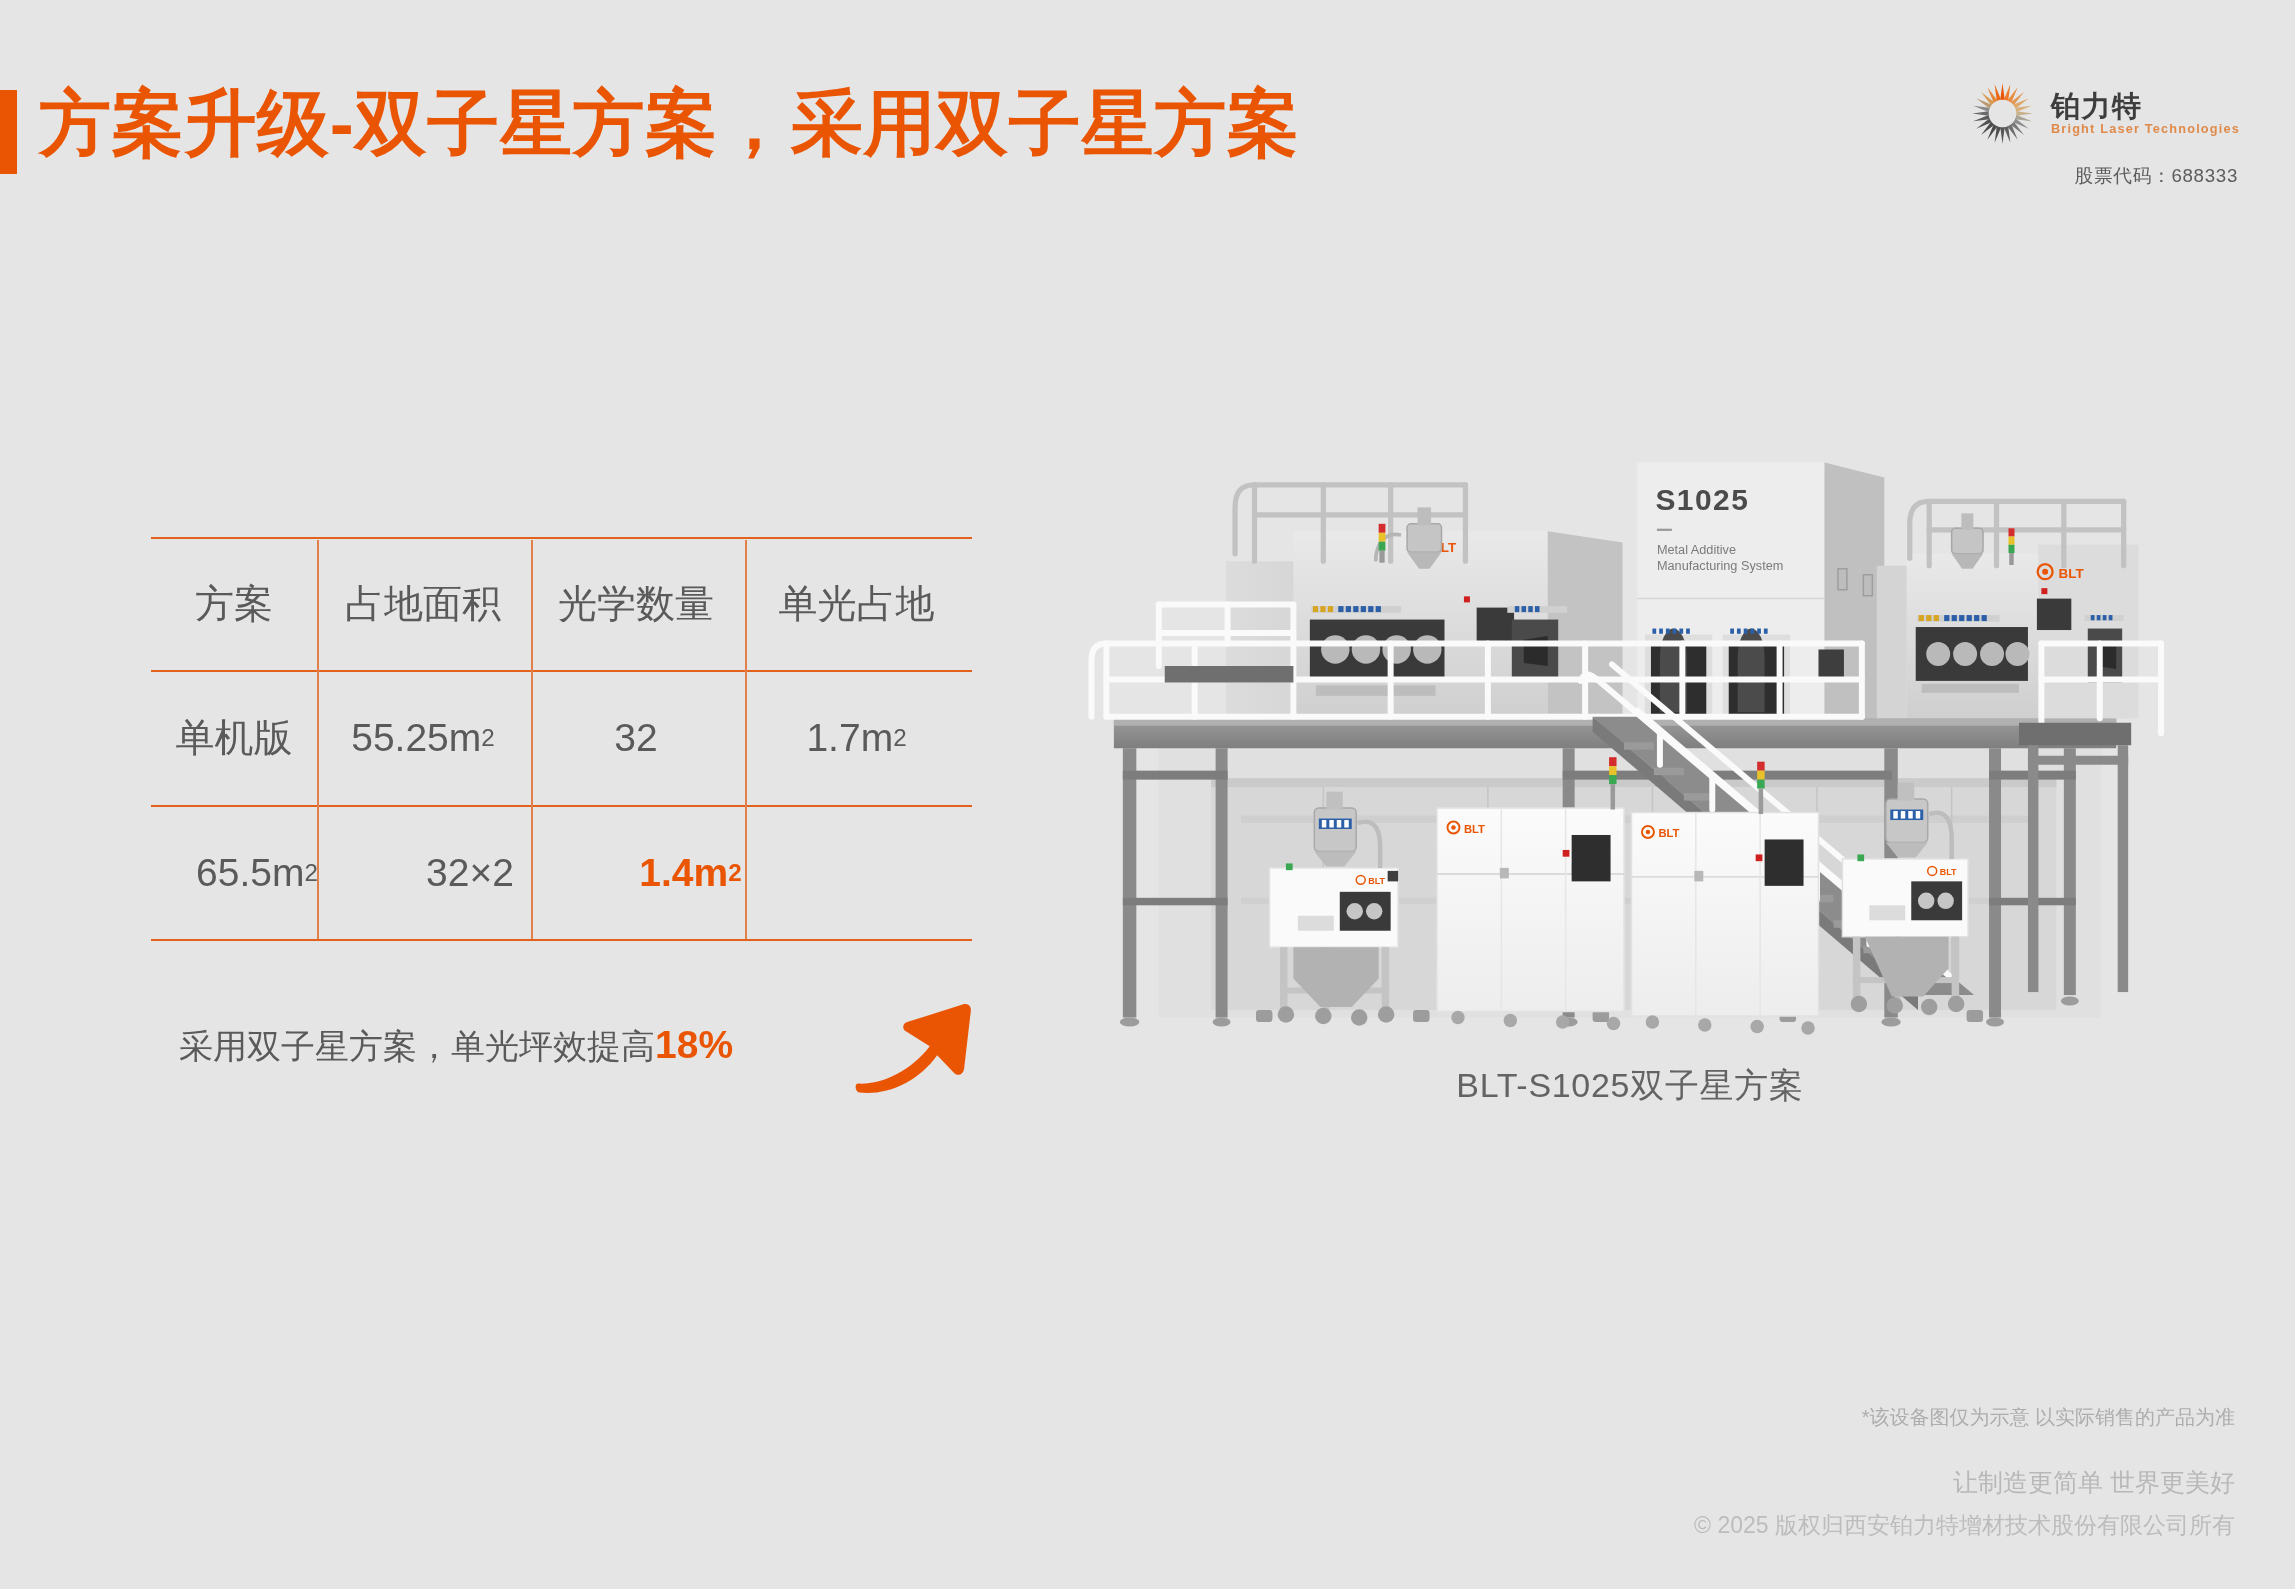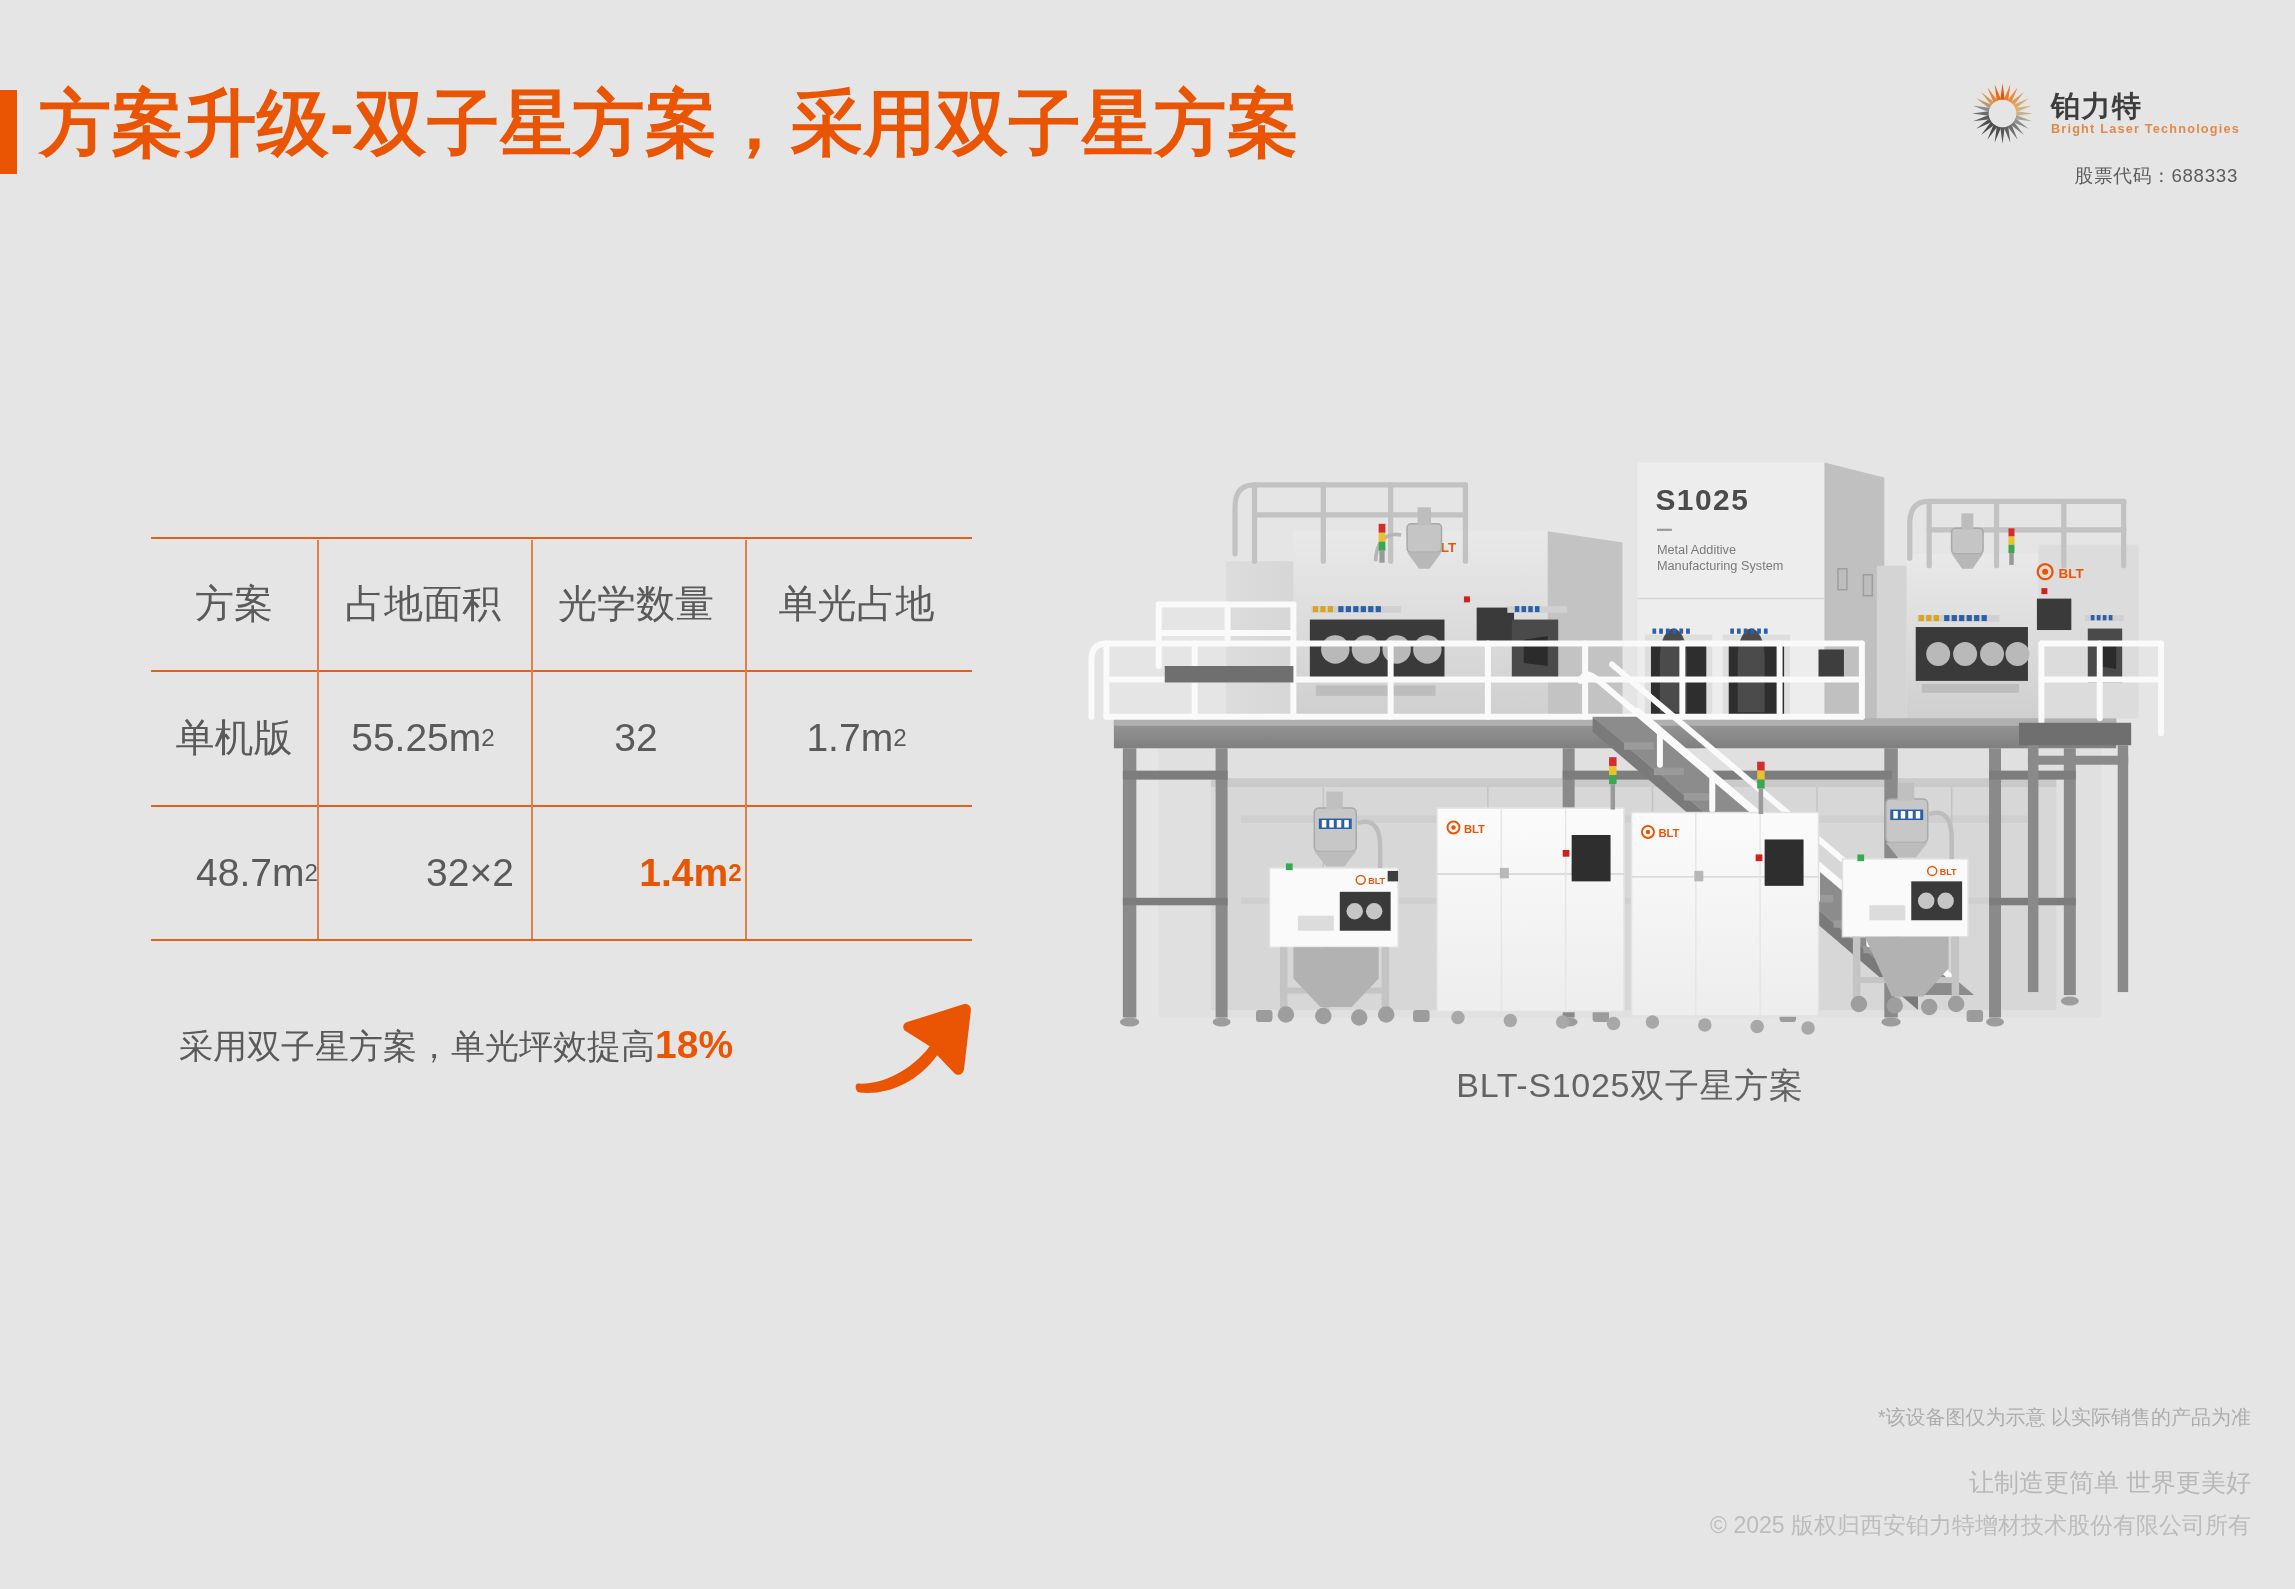--- a/index.html
+++ b/index.html
@@ -54,21 +54,21 @@
   .arrow{position:absolute;left:852px;top:988px;width:142px;height:127px;}
 
   
   .product{position:absolute;left:1069px;top:419px;width:1122px;height:636px;}
   .img-caption{
     position:absolute;left:1069px;top:1063px;width:1122px;
     text-align:center;font-size:34px;color:#636363;letter-spacing:0.7px;
   }
 
   
-  .foot{position:absolute;right:44px;text-align:center;color:#b3b3b3;white-space:nowrap;}
+  .foot{position:absolute;right:60px;text-align:center;color:#b3b3b3;white-space:nowrap;}
   .foot1{top:1404px;font-size:20px;color:#adadad;}
   .foot2{top:1466px;font-size:25px;color:#b8b8b8;}
   .foot3{top:1510px;font-size:23px;color:#bcbcbc;}
 </style>
 </head>
 <body>
 
 <div class="slide">
 
   <div class="title-bar"></div>
@@ -142,21 +142,21 @@
         </div>
       <div class="cell c2">32</div>
       <div class="cell c3">
           <span>1.7m</span>
           <span class="sup">2</span>
         </div>
     </div>
 
     <div class="row body">
       <div class="cell c1">
-          <span>48.7m</span>
+          <span>65.5m</span>
           <span class="sup">2</span>
         </div>
       <div class="cell c2">32×2</div>
       <div class="cell c3 hl">
           <span>1.4m</span>
           <span class="sup">2</span>
         </div>
     </div>
   </div>
 

